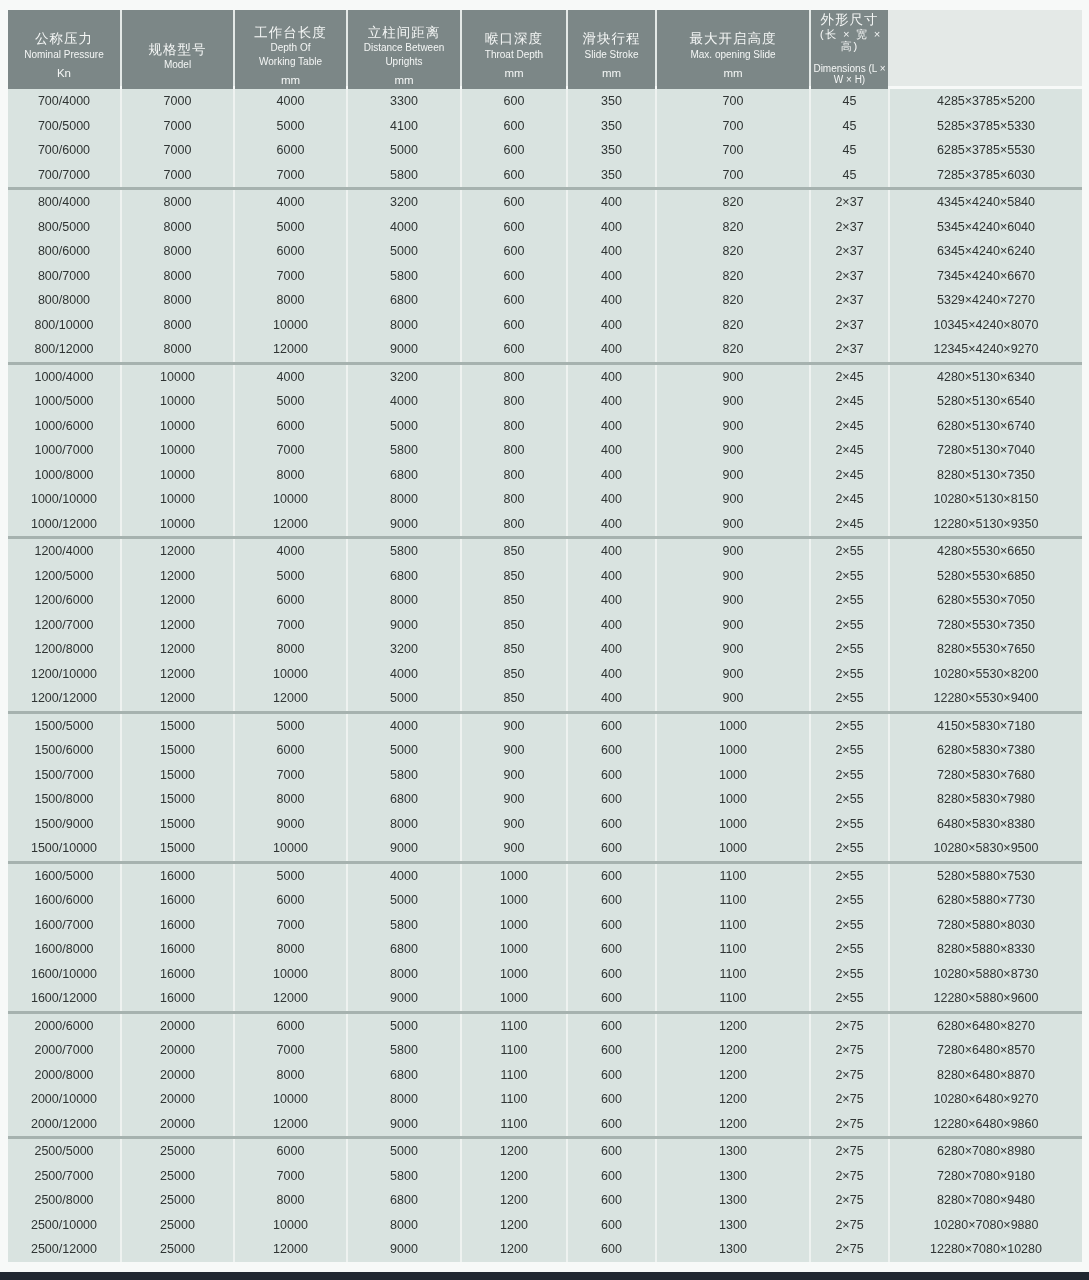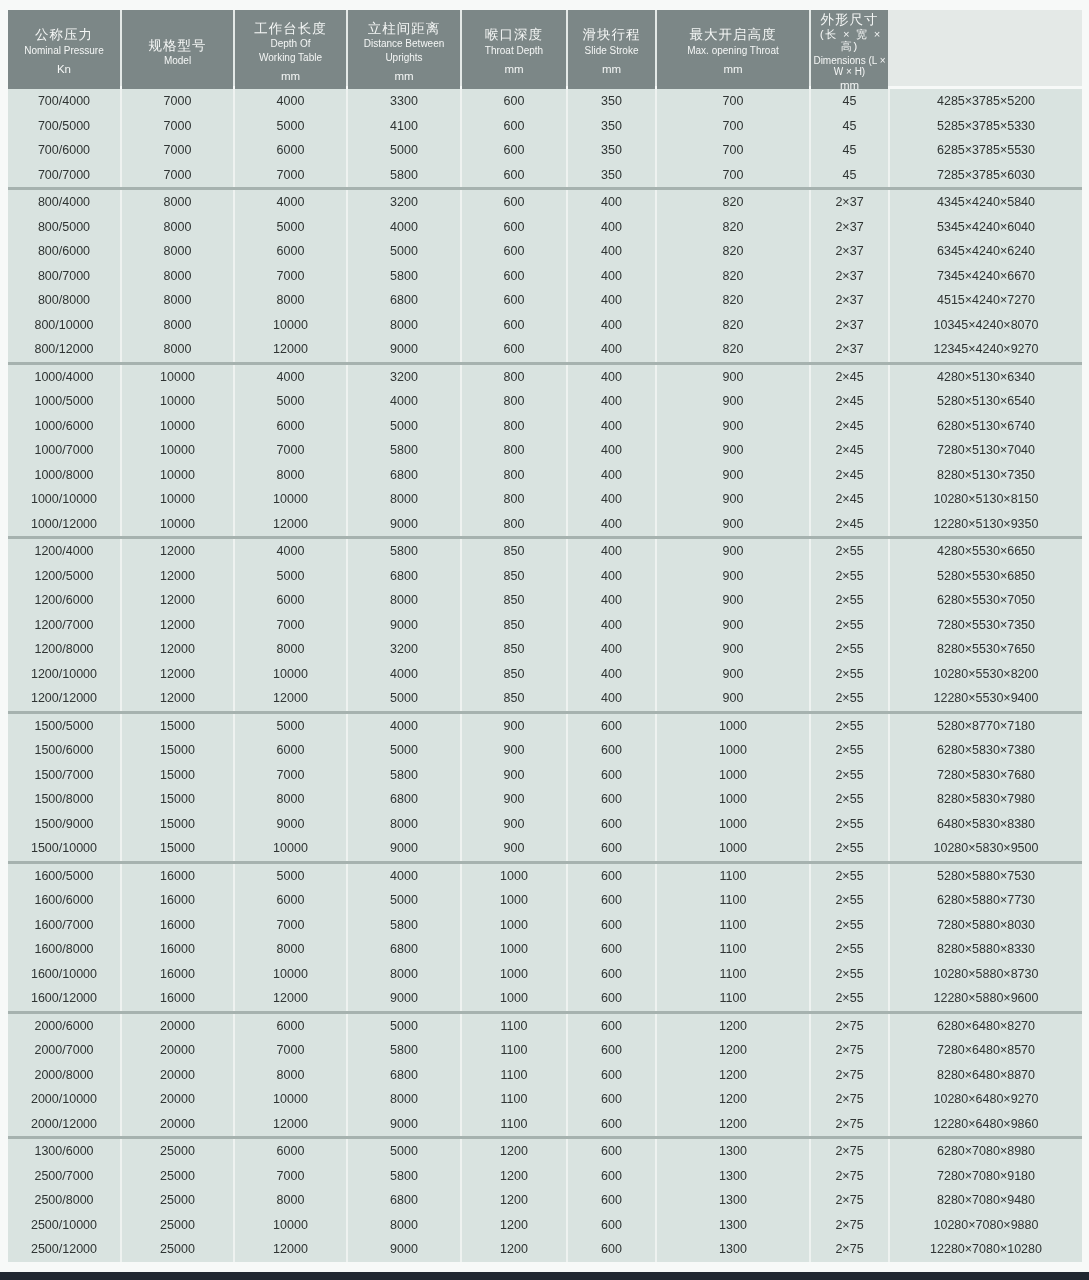--- a/index.html
+++ b/index.html
@@ -30,21 +30,21 @@
     align-items: center;
     justify-content: center;
     text-align: center;
     line-height: 1.15;
     padding: 2px 1px;
   }
   .hcell .zh   { font-size: 13.5px; letter-spacing: 1px; }
   .hcell .zh2  { font-size: 11px; margin-top: 1px; font-family: Liberation Mono, monospace; }
   .hcell .en   { font-size: 10px; margin-top: 2px; }
   .hcell .unit { font-size: 11.5px; margin-top: 7px; }
-  .hcell.tight .en   { margin-top: 1px; text-align: center; }
+  .hcell.tight .en   { margin-top: 9px; text-align: center; }
   .hcell.tight .unit { margin-top: 1px; }
   .tbody {
     margin-top: 3px;
     background: #eef2f0;
     border-radius: 18px;
   }
   .row {
     display: grid;
     grid-template-columns: 112px 111px 111px 112px 104px 87px 152px 77px 192px;
     column-gap: 2px;
@@ -101,21 +101,21 @@
         <div class="en">Throat Depth</div>
         <div class="unit">mm</div>
       </div>
       <div class="hcell">
         <div class="zh">滑块行程</div>
         <div class="en">Slide Stroke</div>
         <div class="unit">mm</div>
       </div>
       <div class="hcell">
         <div class="zh">最大开启高度</div>
-        <div class="en">Max. opening Throat</div>
+        <div class="en">Max. opening Slide</div>
         <div class="unit">mm</div>
       </div>
       <div class="hcell tight">
         <div class="zh">外形尺寸</div>
         <div class="zh2">(长 × 宽 × 高)</div>
         <div class="en">Dimensions (L × W × H)</div>
         <div class="unit">mm</div>
       </div>
     </div>
   <div class="tbody" id="table-body">
@@ -210,21 +210,21 @@
       </div>
       <div class="row">
         <div class="cell">800/8000</div>
         <div class="cell">8000</div>
         <div class="cell">8000</div>
         <div class="cell">6800</div>
         <div class="cell">600</div>
         <div class="cell">400</div>
         <div class="cell">820</div>
         <div class="cell">2×37</div>
-        <div class="cell">4515×4240×7270</div>
+        <div class="cell">5329×4240×7270</div>
       </div>
       <div class="row">
         <div class="cell">800/10000</div>
         <div class="cell">8000</div>
         <div class="cell">10000</div>
         <div class="cell">8000</div>
         <div class="cell">600</div>
         <div class="cell">400</div>
         <div class="cell">820</div>
         <div class="cell">2×37</div>
@@ -400,21 +400,21 @@
       <div class="group-sep"></div>
       <div class="row">
         <div class="cell">1500/5000</div>
         <div class="cell">15000</div>
         <div class="cell">5000</div>
         <div class="cell">4000</div>
         <div class="cell">900</div>
         <div class="cell">600</div>
         <div class="cell">1000</div>
         <div class="cell">2×55</div>
-        <div class="cell">5280×8770×7180</div>
+        <div class="cell">4150×5830×7180</div>
       </div>
       <div class="row">
         <div class="cell">1500/6000</div>
         <div class="cell">15000</div>
         <div class="cell">6000</div>
         <div class="cell">5000</div>
         <div class="cell">900</div>
         <div class="cell">600</div>
         <div class="cell">1000</div>
         <div class="cell">2×55</div>
@@ -582,21 +582,21 @@
         <div class="cell">12000</div>
         <div class="cell">9000</div>
         <div class="cell">1100</div>
         <div class="cell">600</div>
         <div class="cell">1200</div>
         <div class="cell">2×75</div>
         <div class="cell">12280×6480×9860</div>
       </div>
       <div class="group-sep"></div>
       <div class="row">
-        <div class="cell">1300/6000</div>
+        <div class="cell">2500/5000</div>
         <div class="cell">25000</div>
         <div class="cell">6000</div>
         <div class="cell">5000</div>
         <div class="cell">1200</div>
         <div class="cell">600</div>
         <div class="cell">1300</div>
         <div class="cell">2×75</div>
         <div class="cell">6280×7080×8980</div>
       </div>
       <div class="row">

